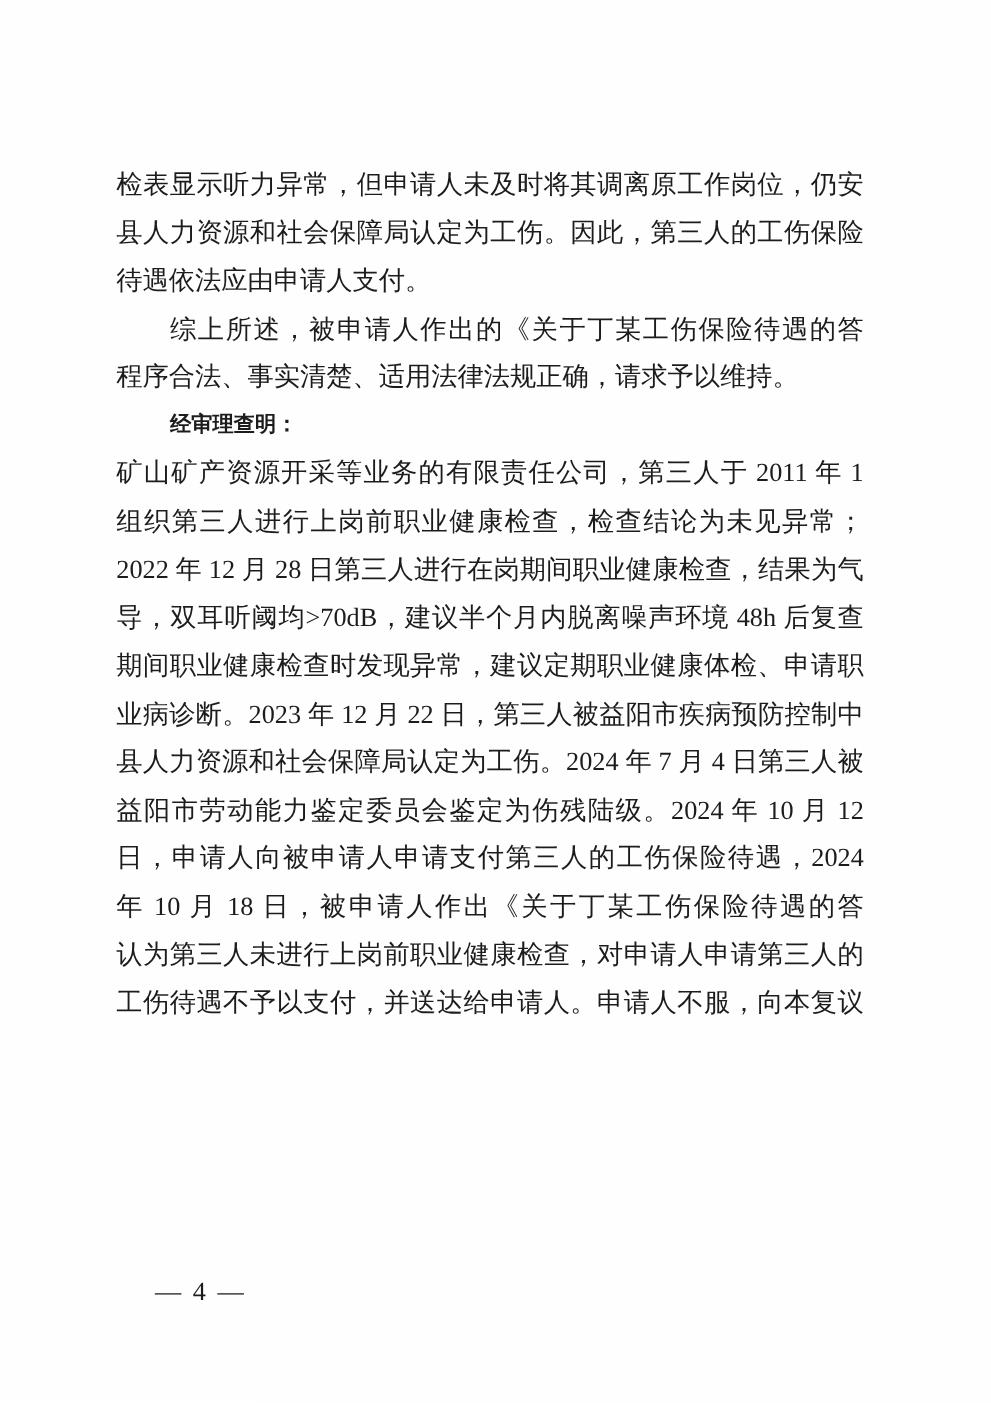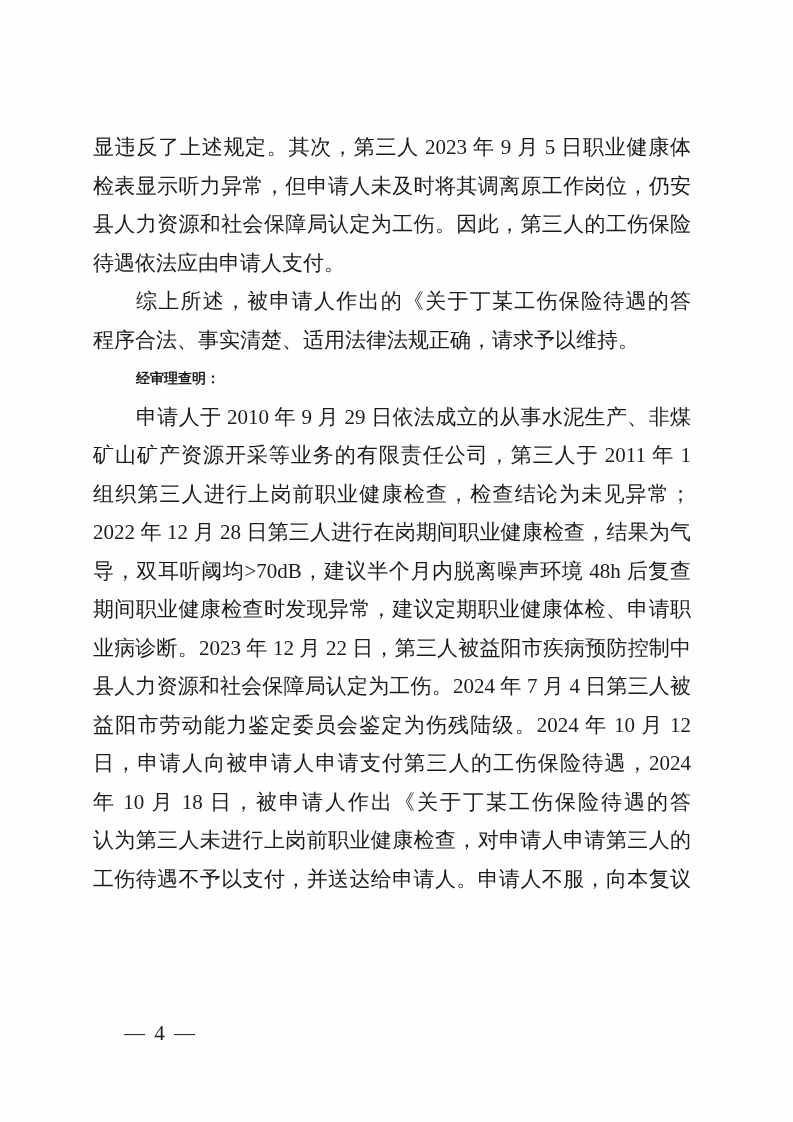--- a/index.html
+++ b/index.html
@@ -32,45 +32,43 @@
   }
   .line.no-fill {
     text-align-last: left;
   }
   .line.indent {
     text-indent: 43px;
   }
   .line.bold {
     font-family: "Liberation Sans", "DejaVu Sans", sans-serif;
     font-weight: bold;
-    font-size: 14px;
+    font-size: 17px;
   }
   .footer {
     position: absolute;
     left: 124px;
     top: 1019px;
     height: 28px;
     line-height: 28px;
     font-size: 21px;
     letter-spacing: 2px;
   }
 </style>
 </head>
 <body>
 
 <div class="page">
   <div class="body-text">
-      <div class="line">显违反了上述规定。其次，第三人 2023 年 9 月 5 日职业健康体</div>
       <div class="line">检表显示听力异常，但申请人未及时将其调离原工作岗位，仍安</div>
       <div class="line">县人力资源和社会保障局认定为工伤。因此，第三人的工伤保险</div>
       <div class="line no-fill">待遇依法应由申请人支付。</div>
       <div class="line indent">综上所述，被申请人作出的《关于丁某工伤保险待遇的答复》</div>
       <div class="line no-fill">程序合法、事实清楚、适用法律法规正确，请求予以维持。</div>
       <div class="line bold indent no-fill">经审理查明：</div>
-      <div class="line indent">申请人于 2010 年 9 月 29 日依法成立的从事水泥生产、非煤</div>
       <div class="line">矿山矿产资源开采等业务的有限责任公司，第三人于 2011 年 1</div>
       <div class="line">组织第三人进行上岗前职业健康检查，检查结论为未见异常；</div>
       <div class="line">2022 年 12 月 28 日第三人进行在岗期间职业健康检查，结果为气</div>
       <div class="line">导，双耳听阈均&gt;70dB，建议半个月内脱离噪声环境 48h 后复查</div>
       <div class="line">期间职业健康检查时发现异常，建议定期职业健康体检、申请职</div>
       <div class="line">业病诊断。2023 年 12 月 22 日，第三人被益阳市疾病预防控制中</div>
       <div class="line">县人力资源和社会保障局认定为工伤。2024 年 7 月 4 日第三人被</div>
       <div class="line">益阳市劳动能力鉴定委员会鉴定为伤残陆级。2024 年 10 月 12</div>
       <div class="line">日，申请人向被申请人申请支付第三人的工伤保险待遇，2024</div>
       <div class="line">年 10 月 18 日，被申请人作出《关于丁某工伤保险待遇的答复》，</div>

